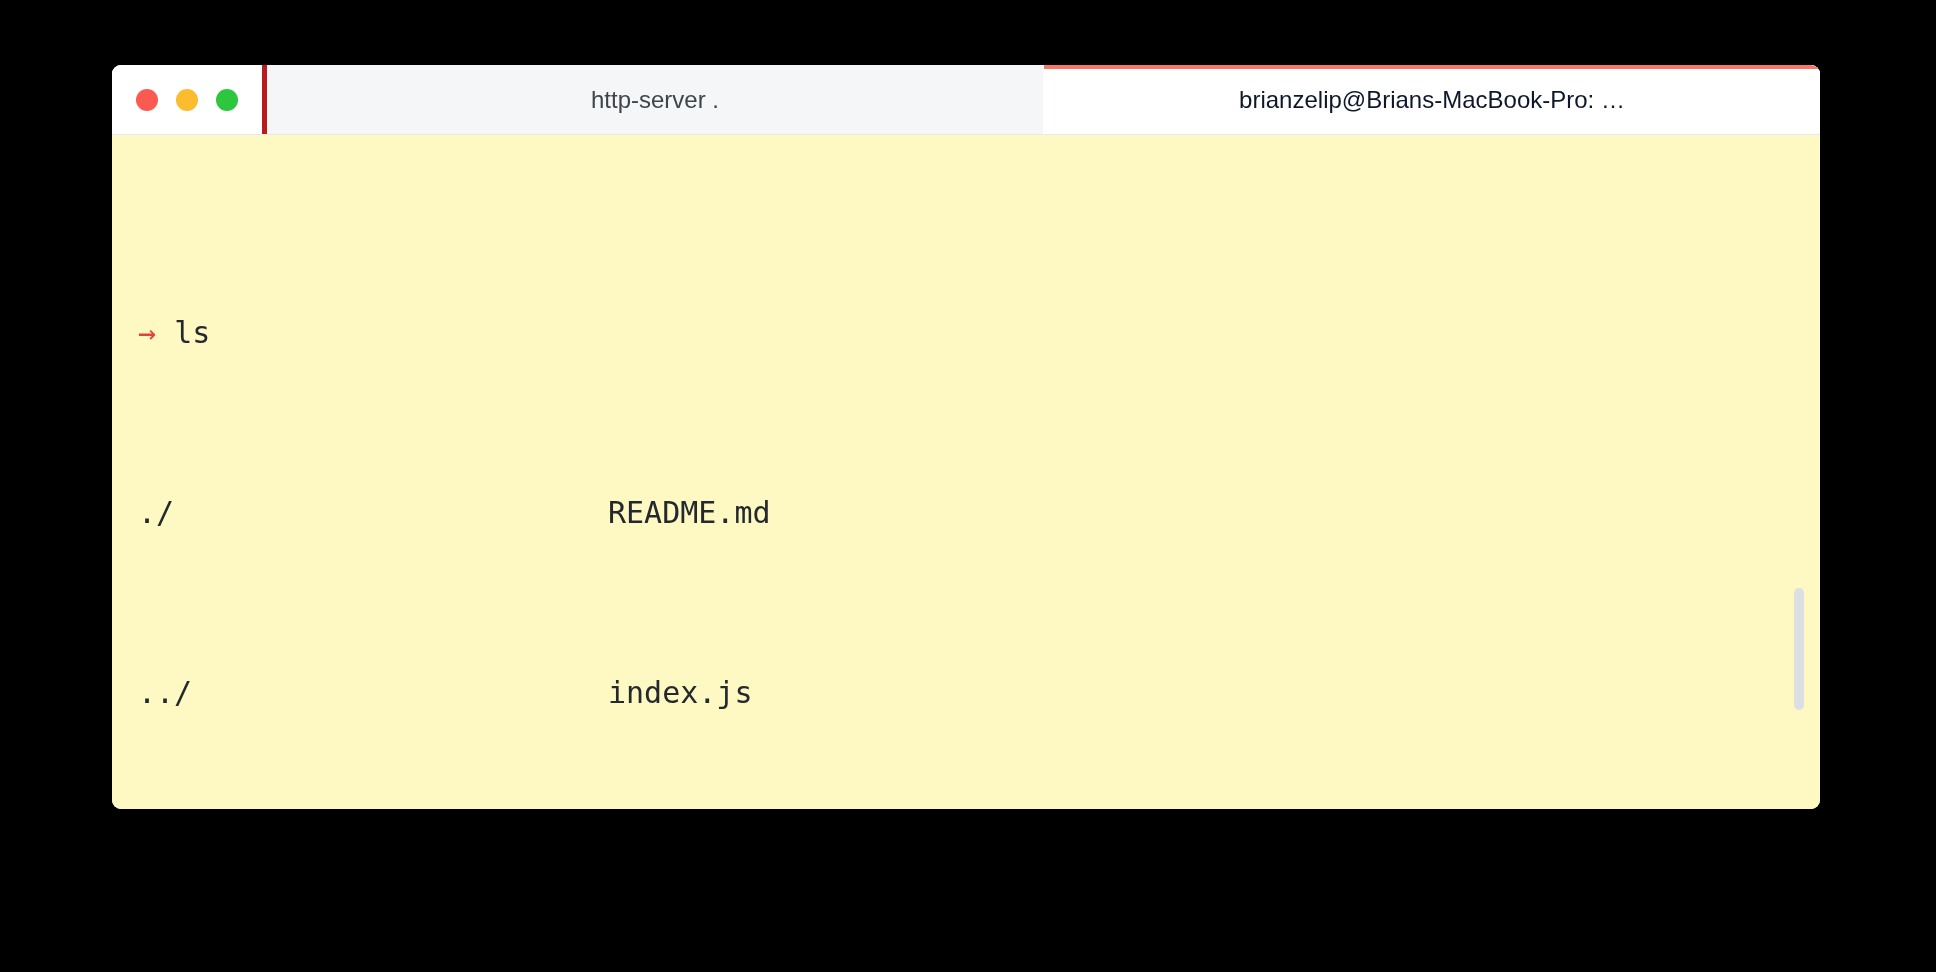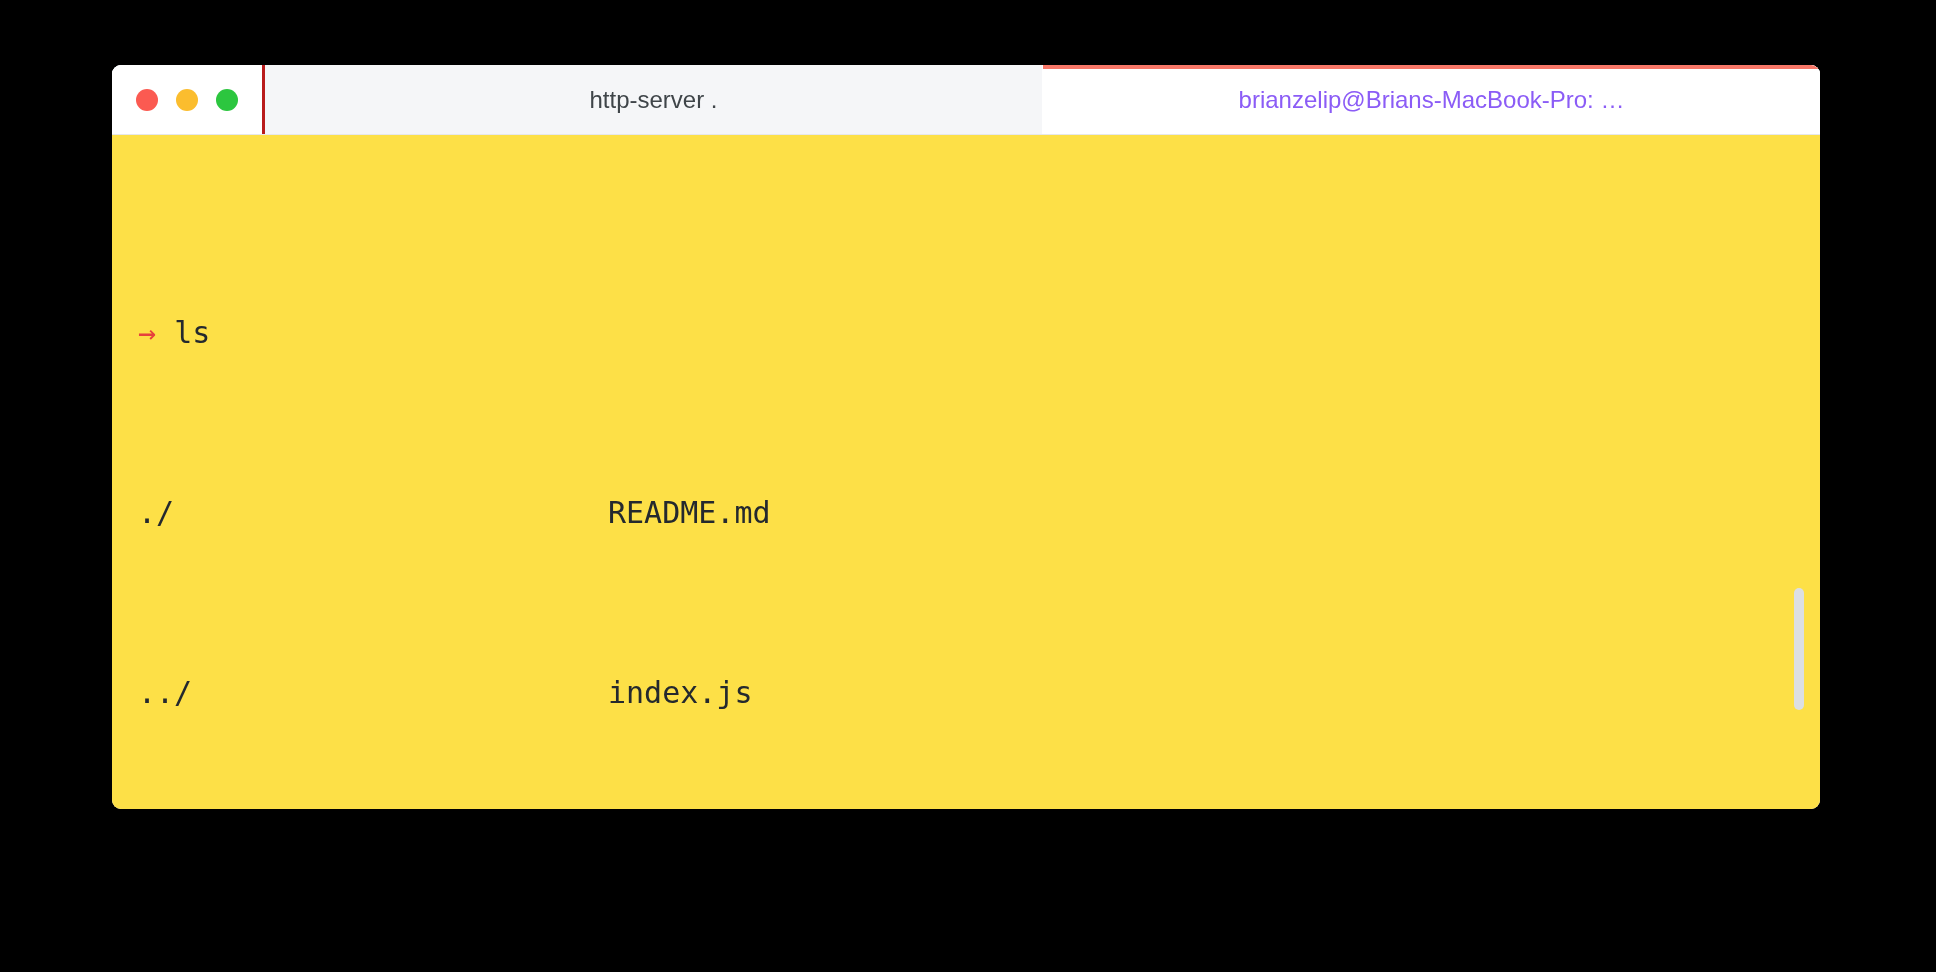--- a/index.html
+++ b/index.html
@@ -74,45 +74,45 @@
     font-size: 24px;
     color: #3f4549;
     background: #f5f6f8;
     border-left: 1px solid #e2e5e9;
     position: relative;
     box-sizing: border-box;
     padding: 0 12px;
     white-space: nowrap;
     overflow: hidden;
   }
-  .tab:first-child { border-left: 3px solid #b91c1c; }
+  .tab:first-child { border-left: 5px solid #b91c1c; }
   .tab.active {
     background: #ffffff;
-    color: #8b5cf6;
+    color: #0f172a;
     border-left: 1px solid #ffffff;
   }
   .tab.active::before {
     content: "";
     position: absolute;
     left: 0; right: 0; top: 0;
     height: 4px;
     background: #f87768;
   }
   .tab.active + .tab { border-left: 1px solid #e2e5e9; }
   .tab-label {
     overflow: hidden;
     text-overflow: ellipsis;
     white-space: nowrap;
   }
 
   
   #terminal-body {
     flex: 1;
     position: relative;
-    background: #fde047;
+    background: #fef9c3;
     overflow: hidden;
     padding: 40px 16px 0 26px;
     box-sizing: border-box;
   }
   #terminal-text {
     font-family: "DejaVu Sans Mono", "Liberation Mono", monospace;
     font-size: 30px;
     line-height: 45px;
     color: #24292e;
     white-space: pre;

